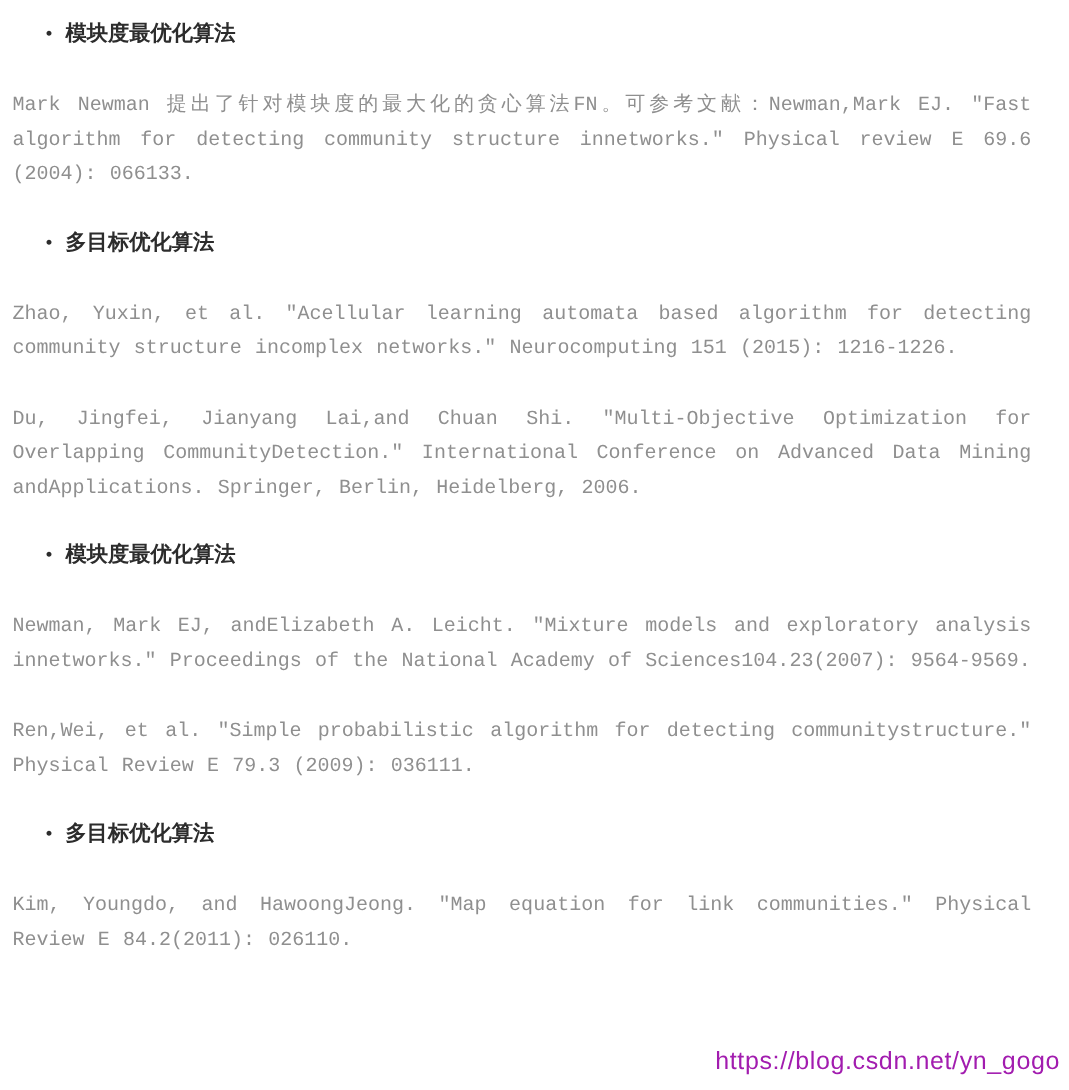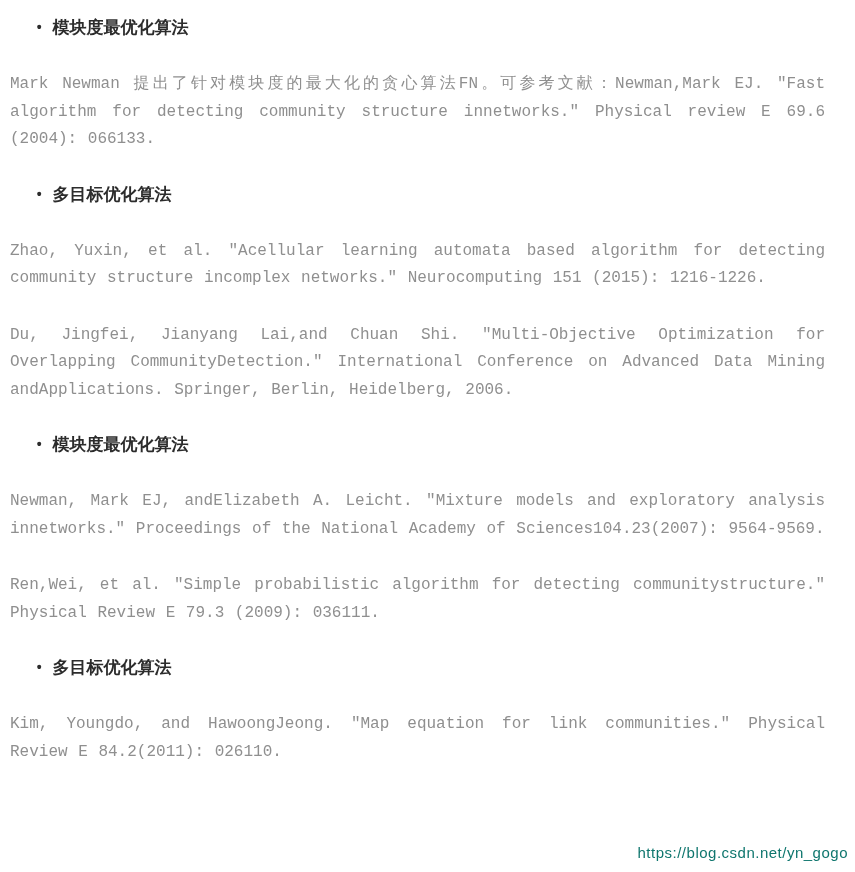--- a/index.html
+++ b/index.html
@@ -44,22 +44,22 @@
     line-height: 27.5px;
     color: #8f8f8f;
     text-align: justify;
     text-justify: inter-word;
     word-spacing: 1px;
   }
   .watermark {
     position: absolute;
     right: 7px;
     bottom: 11px;
-    font-size: 15px;
-    color: #0f766e;
+    font-size: 20px;
+    color: #a21caf;
     letter-spacing: 0.5px;
     user-select: none;
   }
 </style>
 </head>
 <body>
 
 <div class="article">
     <ul class="heading-list">
       <li class="section-heading"><span class="bullet">•</span><span>模块度最优化算法</span></li>

